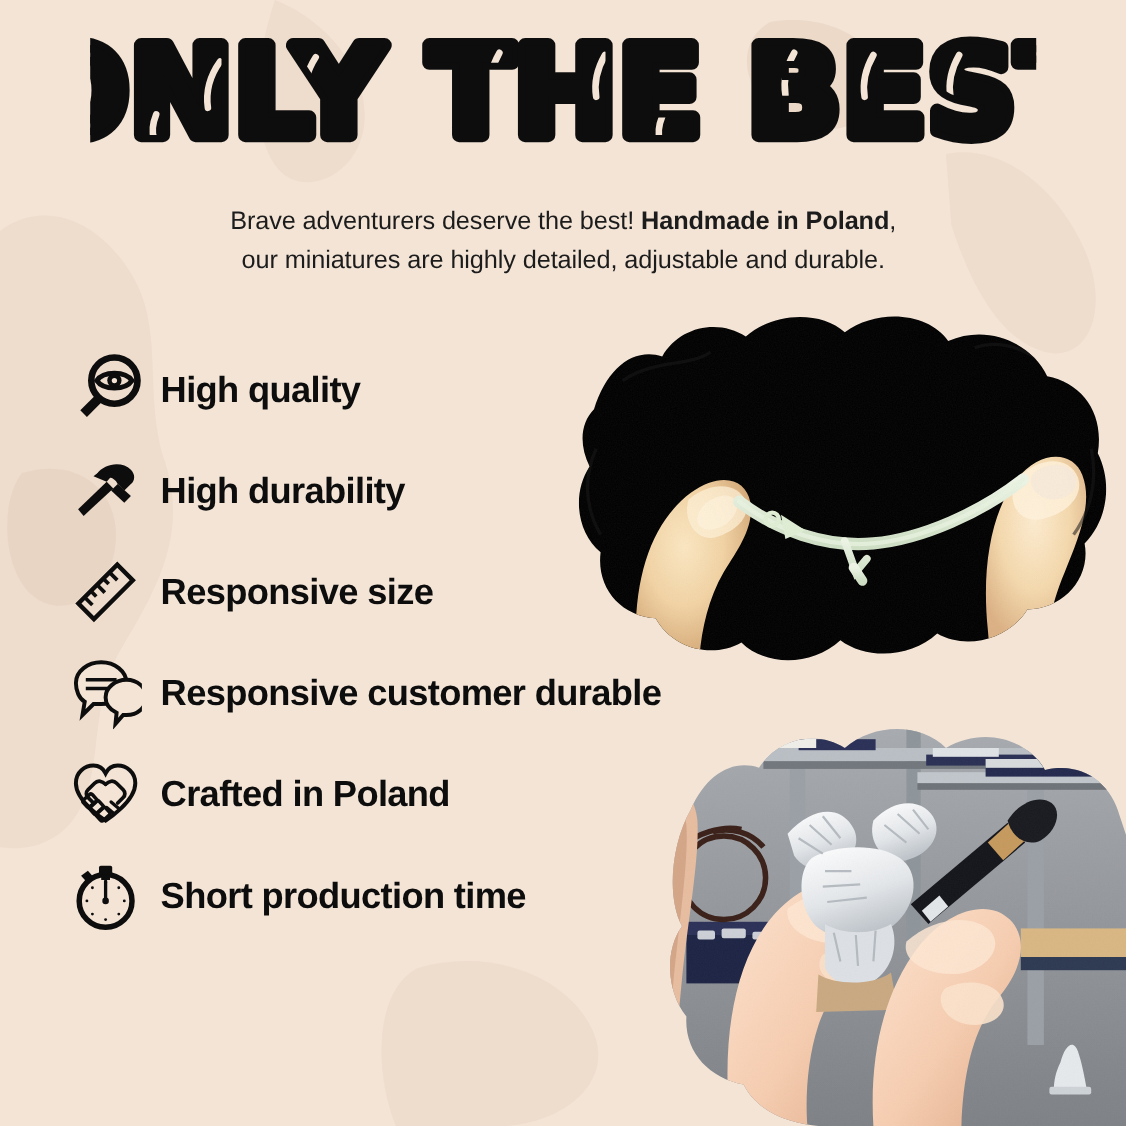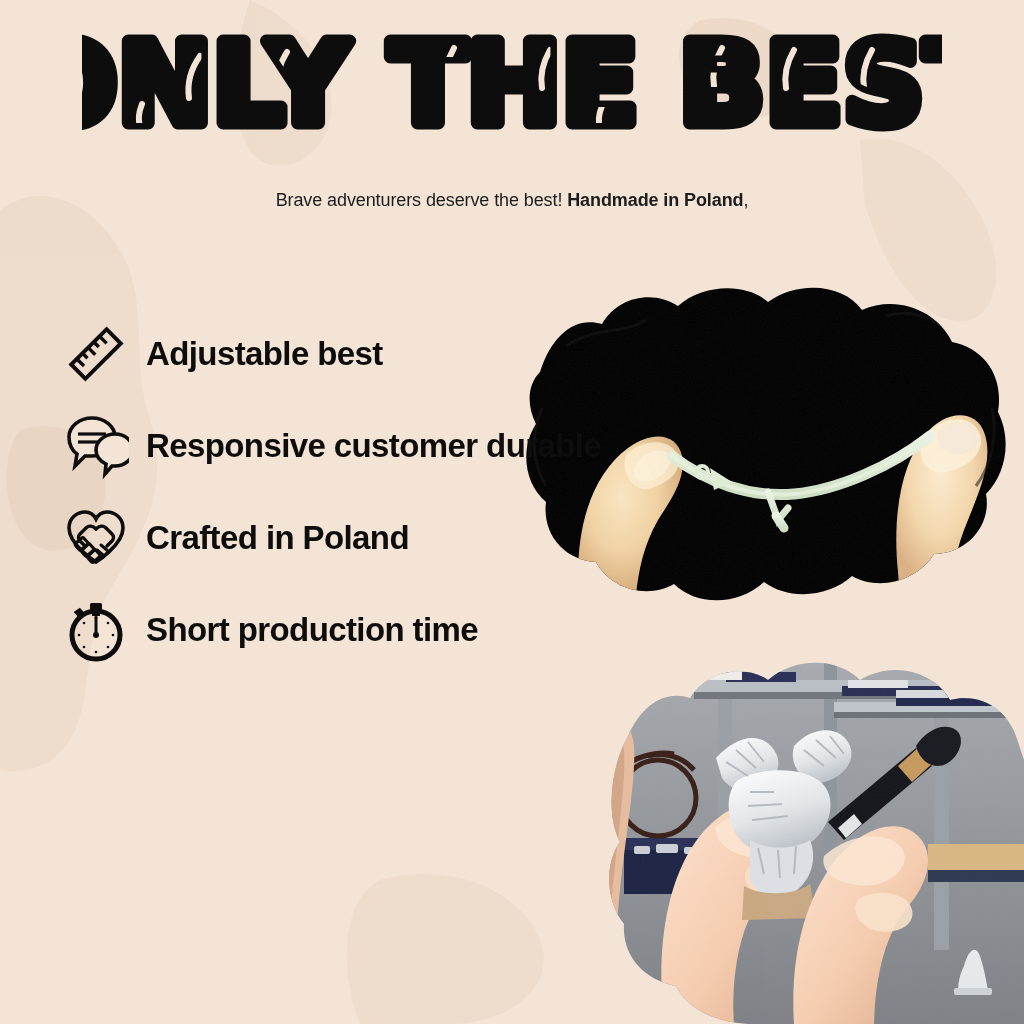--- a/index.html
+++ b/index.html
@@ -18,21 +18,21 @@
   #title-block {
     position:absolute; top:26px; left:0; width:1024px;
     text-align:center; z-index:5;
   }
   #title-svg { display:block; margin:0 auto; }
 
   
   #subtitle {
     position:absolute; top:182px; left:0; width:1024px;
     text-align:center; z-index:5;
-    font-size:18px; line-height:36px; color:#1c1c1c;
+    font-size:23px; line-height:36px; color:#1c1c1c;
     letter-spacing:-0.1px;
   }
   #subtitle b { font-weight:700; }
 
   
   .photo { position:absolute; z-index:3; }
   #photo-top { left:506px; top:276px; width:518px; height:340px; }
   #photo-bottom { left:598px; top:650px; width:426px; height:374px; }
 
   
@@ -111,20 +111,21 @@
         <path d="M690,80 C686,90 686,96 688,102"></path>
       </g>
     </g>
   </svg>
 </div>
 
 <div id="subtitle">
   <div>
     <span>Brave adventurers deserve the best! </span><b>Handmade in Poland</b><span>,</span>
   </div>
+  <div>our miniatures are highly detailed, adjustable and durable.</div>
 </div>
 
 <svg class="photo" id="photo-top" viewBox="0 0 518 340">
   <defs>
     <clipPath id="tornTop">
       <path d="M34,96 C46,58 70,40 96,48 C112,20 148,14 172,30
                C196,8 240,6 262,26 C292,4 338,8 356,34
                C392,18 432,36 446,66 C478,72 498,100 492,136
                C506,164 500,198 480,218 C486,250 460,278 428,278
                C412,304 374,316 346,300 C322,322 282,324 258,306
@@ -326,38 +327,62 @@
                L360,342 C360,332 362,324 366,316 Z" fill="#e6e9ec"></path>
       <rect x="356" y="338" width="38" height="7" rx="2" fill="#ced3d8"></rect>
     </g>
 
     <rect width="426" height="374" filter="url(#grainBot)" fill="#ffffff" opacity="0.45"></rect>
   </g>
 </svg>
 
 <div id="feature-list">
 
-
+  <div class="feature-row">
+    <span class="feature-icon">
+      <svg width="66" height="66" viewBox="0 0 66 66">
+        <path d="M16,58 L10,52 L26,36 L32,42 Z" fill="#0d0d0d"></path>
+        <circle cx="41" cy="25" r="21" fill="none" stroke="#0d0d0d" stroke-width="6"></circle>
+        <path d="M25,25 C31,16 51,16 57,25 C51,34 31,34 25,25 Z" fill="none" stroke="#0d0d0d" stroke-width="4.5"></path>
+        <circle cx="41" cy="25" r="6.5" fill="#0d0d0d"></circle>
+        <circle cx="41" cy="25" r="2.4" fill="#f3e4d6"></circle>
+      </svg>
+    </span>
+    <span class="feature-label">High quality</span>
+  </div>
+
+  <div class="feature-row">
+    <span class="feature-icon">
+      <svg width="66" height="66" viewBox="0 0 66 66">
+        <path d="M13,56 L8,50 L34,25 L40,31 Z" fill="#0d0d0d"></path>
+        <path d="M25,18 C32,8 48,6 56,14 C60,18 60,24 56,27 L50,33
+                 L44,27 C42,22 36,19 30,22 Z" fill="#0d0d0d"></path>
+        <path d="M44,27 L56,38 L50,44 L38,33 Z" fill="#0d0d0d"></path>
+        <path d="M22,20 C28,14 36,14 40,18 L34,25 Z" fill="#0d0d0d"></path>
+      </svg>
+    </span>
+    <span class="feature-label">High durability</span>
+  </div>
 
   <div class="feature-row">
     <span class="feature-icon">
       <svg width="66" height="66" viewBox="0 0 66 66">
         <g transform="rotate(-45 33 33)">
           <rect x="8" y="23" width="50" height="20" fill="none" stroke="#0d0d0d" stroke-width="4"></rect>
           <g stroke="#0d0d0d" stroke-width="3.4">
             <path d="M16,23 L16,33"></path>
             <path d="M24,23 L24,30"></path>
             <path d="M32,23 L32,33"></path>
             <path d="M40,23 L40,30"></path>
             <path d="M48,23 L48,33"></path>
           </g>
         </g>
       </svg>
     </span>
-    <span class="feature-label">Adjustable best</span>
+    <span class="feature-label">Responsive size</span>
   </div>
 
   <div class="feature-row">
     <span class="feature-icon">
       <svg width="66" height="66" viewBox="0 0 66 66">
         <path d="M6,24 C6,13 17,5 29,5 C41,5 52,13 52,24
                  C52,35 41,43 29,43 L22,43 L12,53 L14,41
                  C9,38 6,31 6,24 Z" fill="#f3e4d6" stroke="#0d0d0d" stroke-width="3.6"></path>
         <g stroke="#0d0d0d" stroke-width="3.2">
           <path d="M15,21 L43,21"></path>

